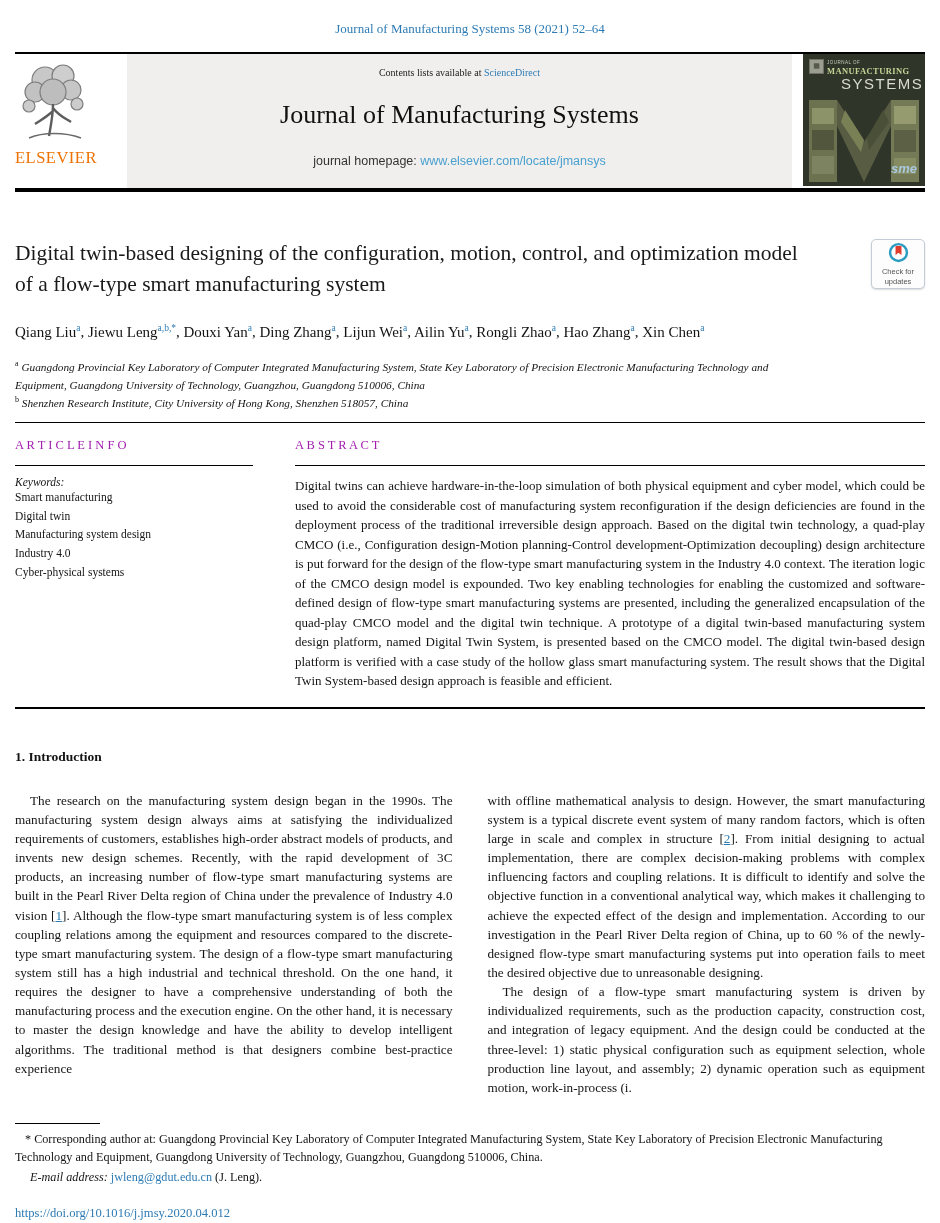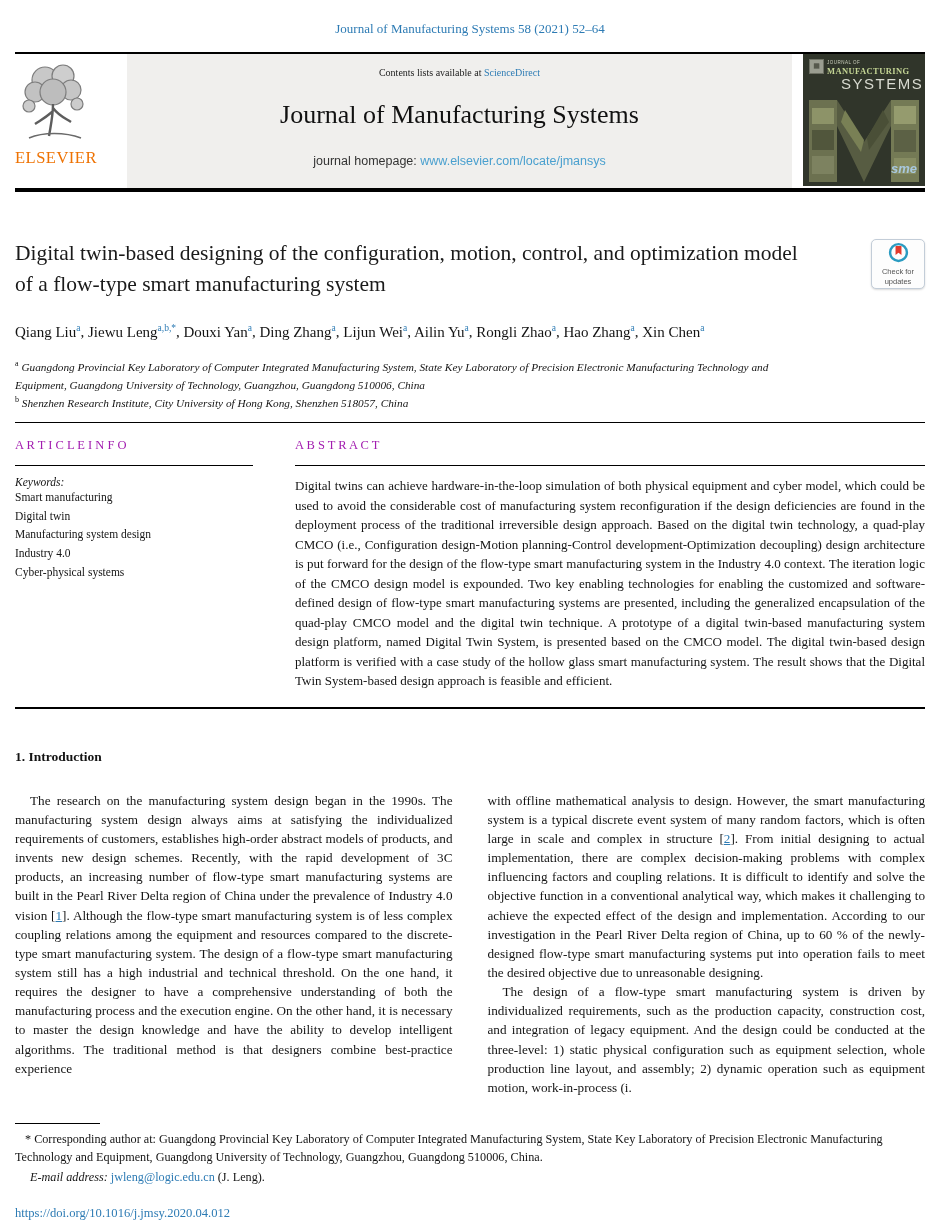--- a/index.html
+++ b/index.html
@@ -180,21 +180,21 @@
       <div class="col">
         <p class="body-par"><span>with offline mathematical analysis to design. However, the smart manufacturing system is a typical discrete event system of many random factors, which is often large in scale and complex in structure [</span><a class="ref" href="#">2</a><span>]. From initial designing to actual implementation, there are complex decision-making problems with complex influencing factors and coupling relations. It is difficult to identify and solve the objective function in a conventional analytical way, which makes it challenging to achieve the expected effect of the design and implementation. According to our investigation in the Pearl River Delta region of China, up to 60 % of the newly-designed flow-type smart manufacturing systems put into operation fails to meet the desired objective due to unreasonable designing.</span></p>
         <p class="body-par indent">The design of a flow-type smart manufacturing system is driven by individualized requirements, such as the production capacity, construction cost, and integration of legacy equipment. And the design could be conducted at the three-level: 1) static physical configuration such as equipment selection, whole production line layout, and assembly; 2) dynamic operation such as equipment motion, work-in-process (i.</p>
       </div>
     </div>
   </div>
 
   <div class="footnote">
     <hr class="foot-rule">
     <p class="fn-main"><span>*</span><span> Corresponding author at: Guangdong Provincial Key Laboratory of Computer Integrated Manufacturing System, State Key Laboratory of Precision Electronic Manufacturing Technology and Equipment, Guangdong University of Technology, Guangzhou, Guangdong 510006, China.</span></p>
-    <p class="fn-email"><span class="em-label">E-mail address: </span><a class="link" href="#">jwleng@logic.edu.cn</a><span> (J. Leng).</span></p>
+    <p class="fn-email"><span class="em-label">E-mail address: </span><a class="link" href="#">jwleng@gdut.edu.cn</a><span> (J. Leng).</span></p>
   </div>
 
   <div class="footer">
     <div class="doi"><a class="link" href="#">https://doi.org/10.1016/j.jmsy.2020.04.012</a></div>
     <div>Received 20 October 2019; Received in revised form 7 April 2020; Accepted 16 April 2020</div>
 
   </div>
 
 </div>
 

